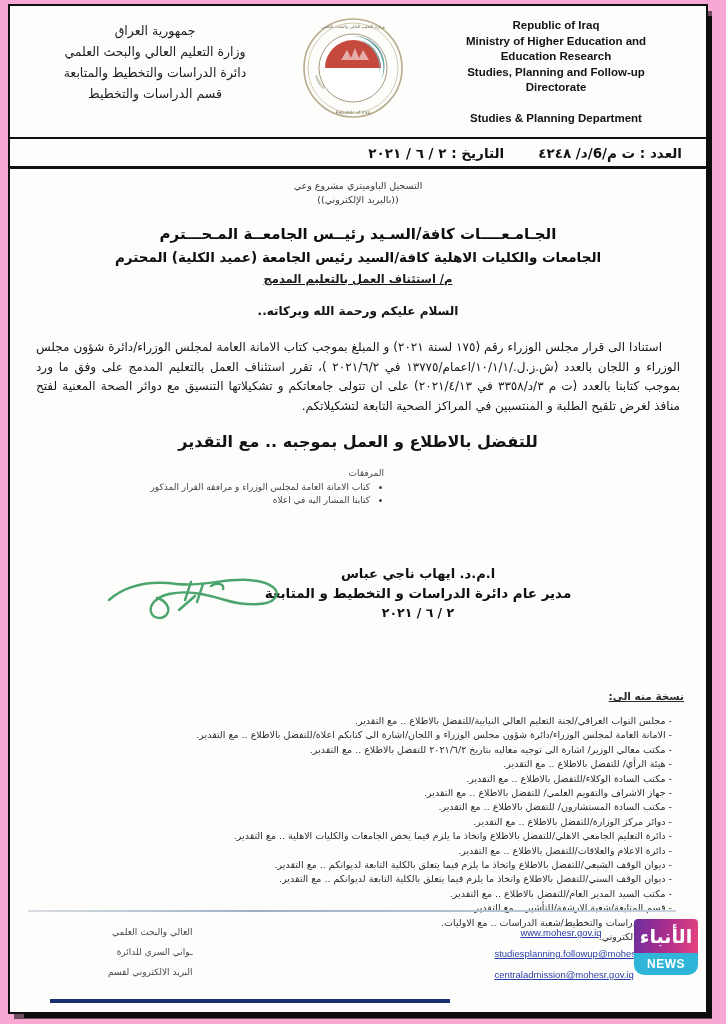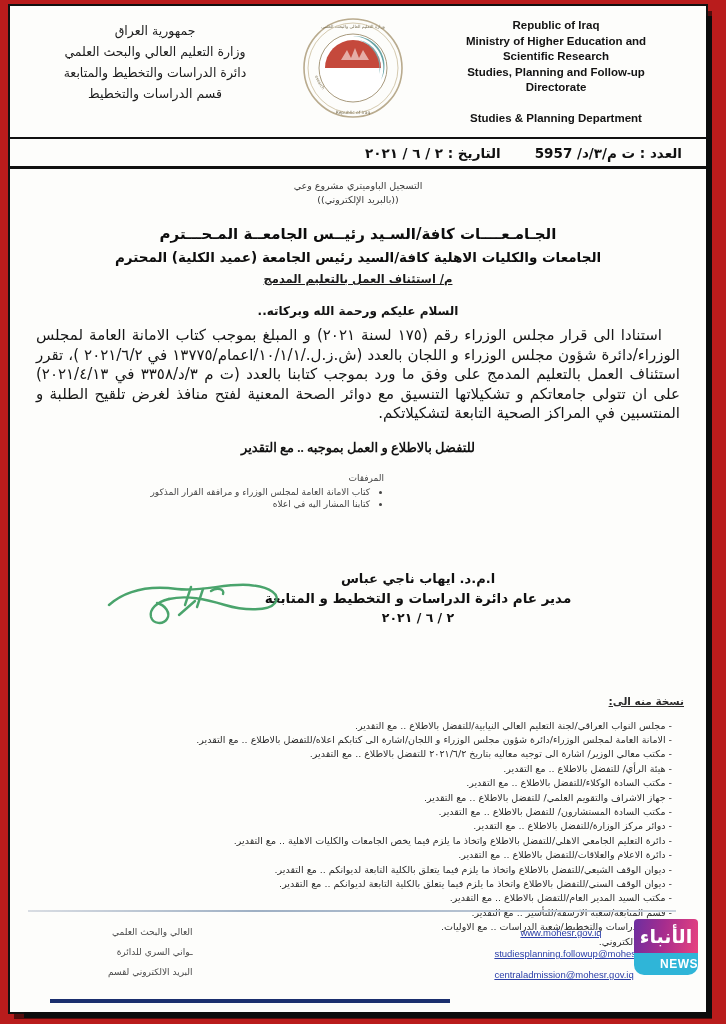--- a/index.html
+++ b/index.html
@@ -15,21 +15,21 @@
     color: #0e0e0e;
     position: relative;
   }
 
   
   .page {
     position: absolute;
     left: 0; top: 0;
     width: 726px;
     height: 1024px;
-    background: #b91c1c;
+    background: #f9a8d4;
   }
   .paper {
     position: absolute;
     left: 8px;
     top: 4px;
     width: 700px;
     height: 1010px;
     background: #fdfdfb;
     border: 2.5px solid #111;
     box-sizing: border-box;
@@ -167,38 +167,37 @@
   .salutation {
     text-align: center;
     font-size: 12px;
     font-weight: bold;
     color: #121212;
     margin-top: 18px;
     filter: blur(0.15px);
   }
 
   .para {
-    margin-top: 8px;
-    font-size: 15px;
+    margin-top: 20px;
+    font-size: 12px;
     line-height: 19.5px;
     text-align: justify;
     color: #161616;
     text-indent: 18px;
     filter: blur(0.22px);
     padding: 0 4px;
   }
 
   .closing {
     text-align: center;
-    font-size: 13px;
+    font-size: 16px;
     font-weight: bold;
     color: #121212;
     margin-top: 16px;
     filter: blur(0.2px);
-    font-family: Liberation Serif, serif;
   }
 
   
   .attach {
     margin-top: 16px;
     padding-right: 300px;
     font-size: 9px;
     color: #444;
     filter: blur(0.3px);
     line-height: 13px;
@@ -345,21 +344,21 @@
     font-weight: bold;
     letter-spacing: -0.5px;
   }
   .wm-bot {
     height: 22px;
     background: #2fb5d8;
     border-bottom-left-radius: 10px;
     border-bottom-right-radius: 10px;
     display: flex;
     align-items: center;
-    justify-content: flex-start;
+    justify-content: center;
   }
   .wm-bot span {
     color: #fff;
     font-size: 12px;
     font-weight: bold;
     font-family: "Liberation Sans", sans-serif;
     letter-spacing: 0.5px;
   }
 
   
@@ -424,33 +423,33 @@
               <text font-size="4" fill="#8a7f62" font-family="DejaVu Sans, sans-serif">
                 <textPath href="#arcpath" startOffset="16%">Ministry of Higher Education and Scientific Research</textPath>
               </text>
             </svg>
           </div>
         </div>
 
         <div class="english-head">
           <div class="ln">Republic of Iraq</div>
           <div class="ln">Ministry of Higher Education and</div>
-          <div class="ln">Scientific Research</div>
+          <div class="ln">Education Research</div>
           <div class="ln">Studies, Planning and Follow-up</div>
           <div class="ln">Directorate</div>
           <div class="dept">Studies &amp; Planning Department</div>
         </div>
 
       </div>
     </div>
 
     <div class="numdate">
       <div class="seg num">
         <span>العدد :</span>
-        <span>ت م/٣/د/ 5957</span>
+        <span>ت م/6/د/ ٤٢٤٨</span>
       </div>
       <div class="seg date">
         <span>التاريخ :</span>
         <span>٢ / ٦ / ٢٠٢١</span>
       </div>
     </div>
 
     <div class="body-area">
 
       <div class="enote">

